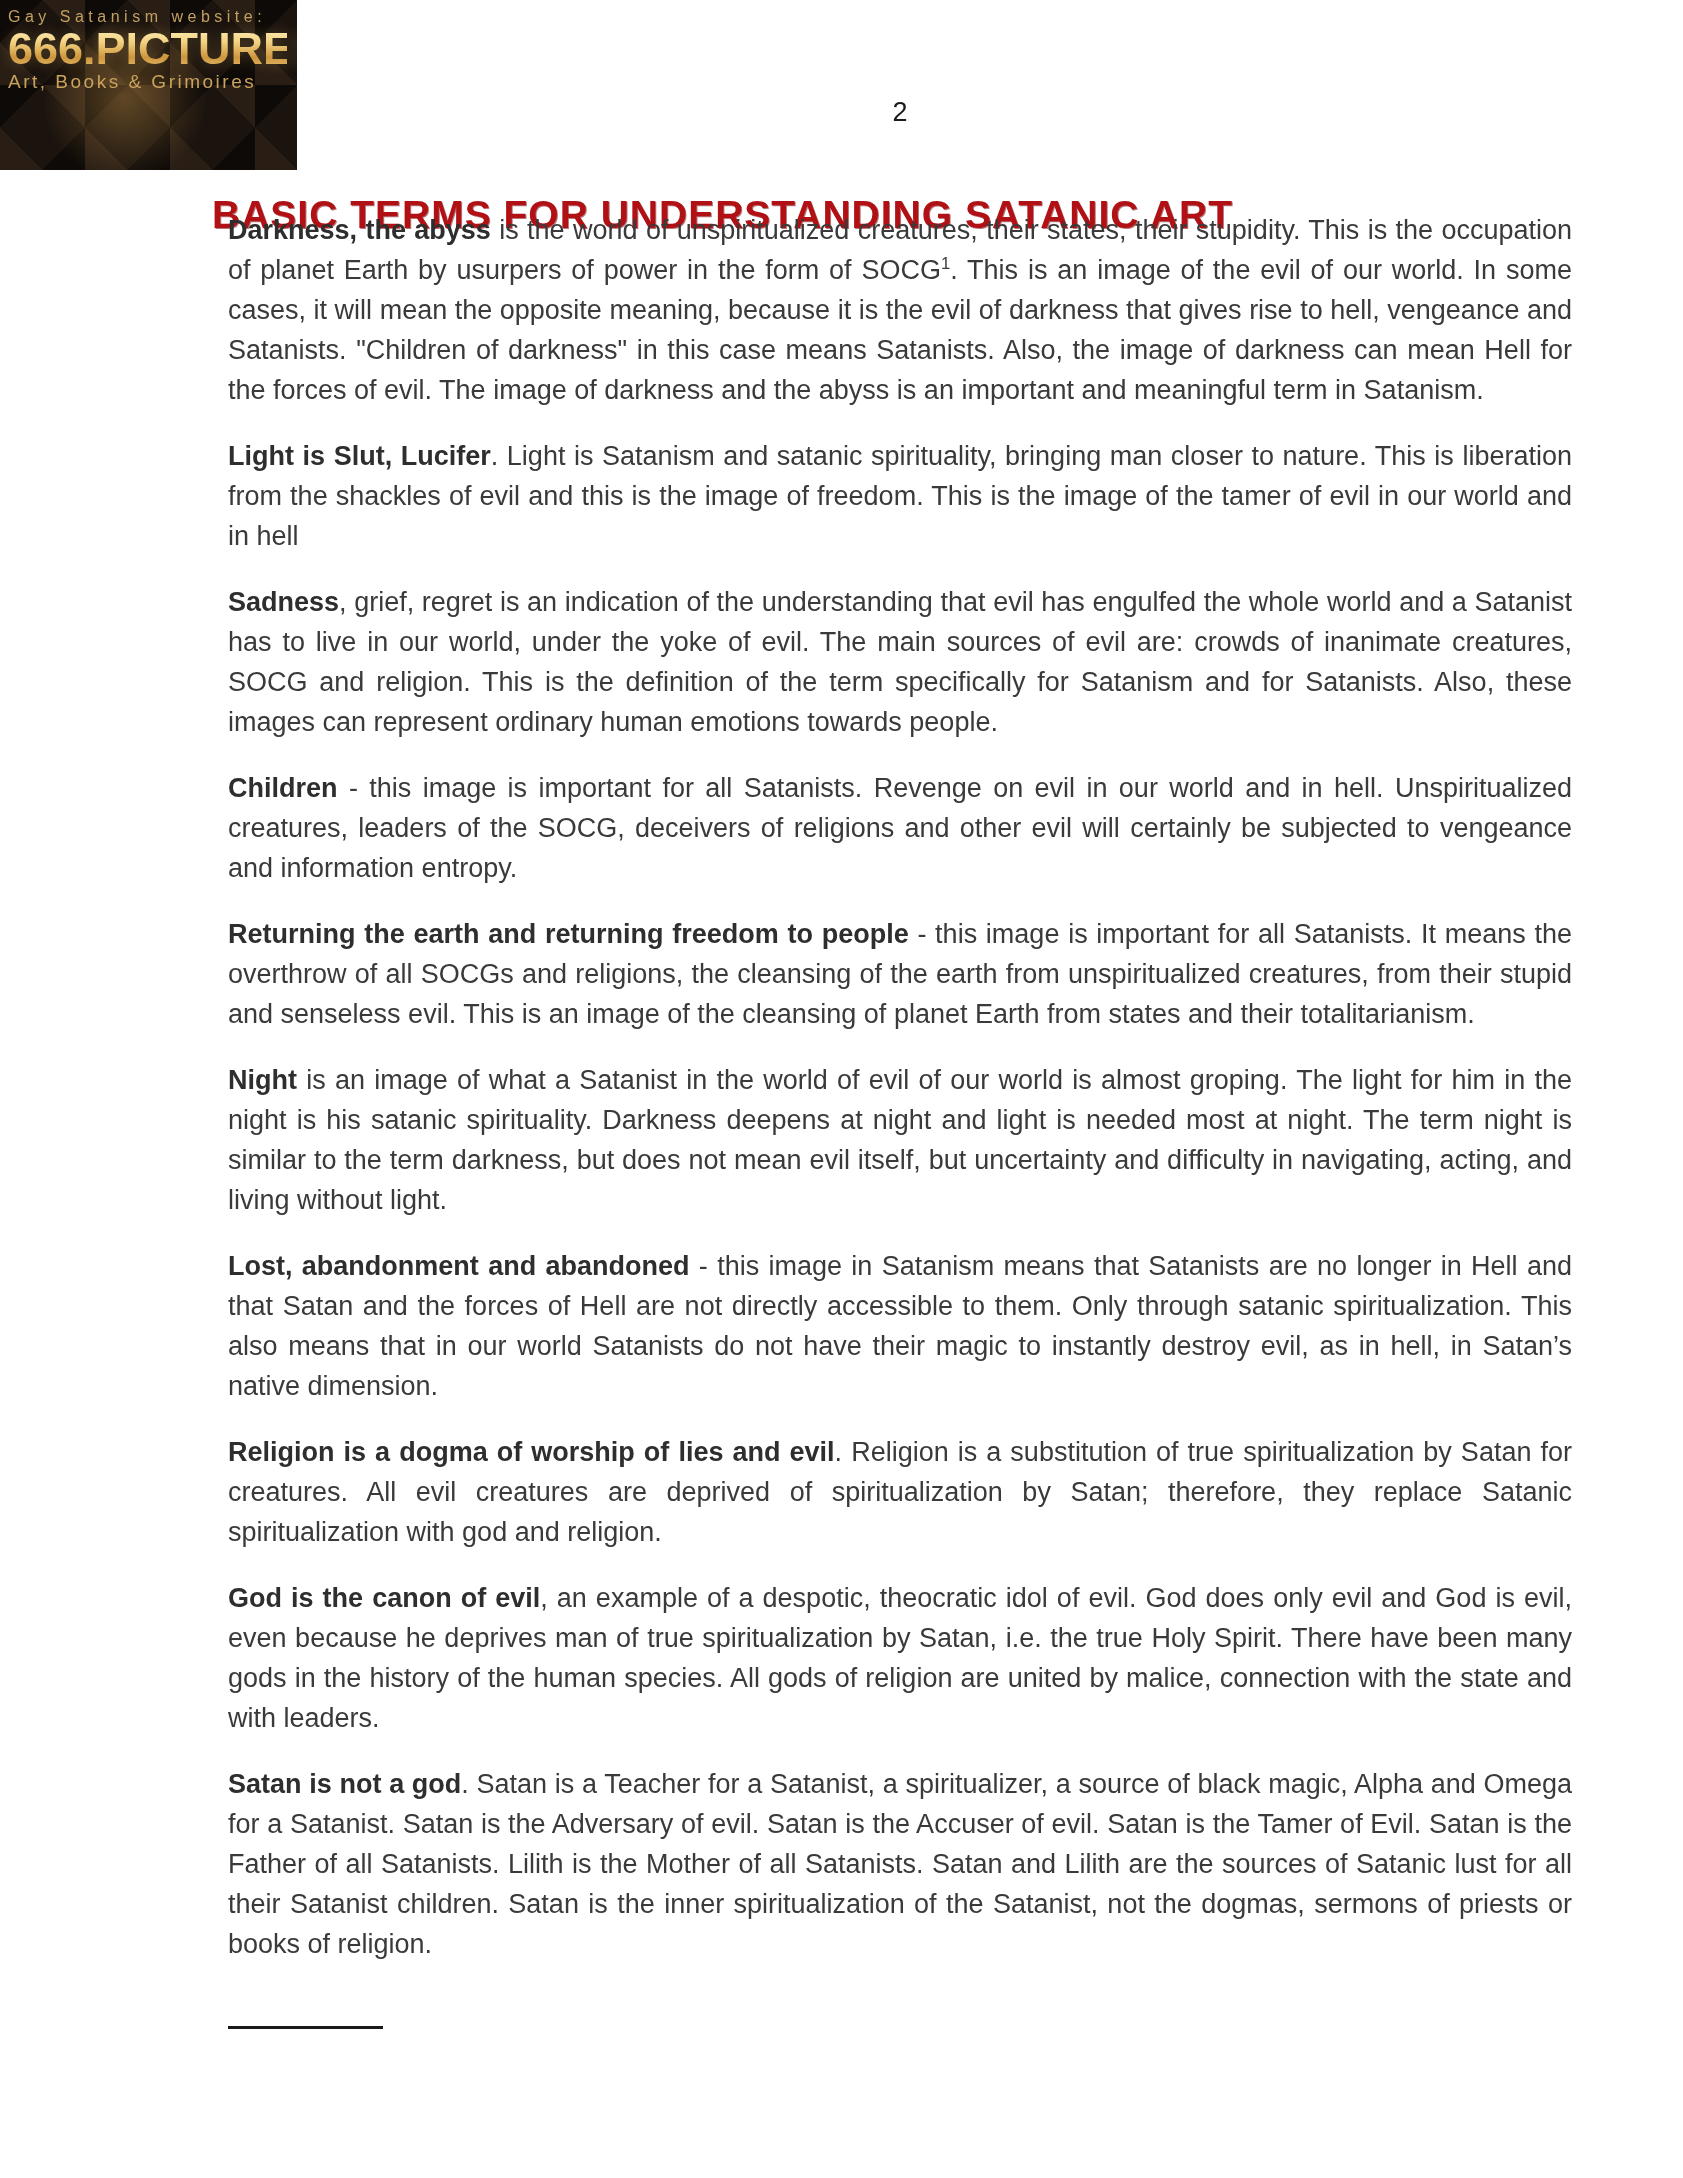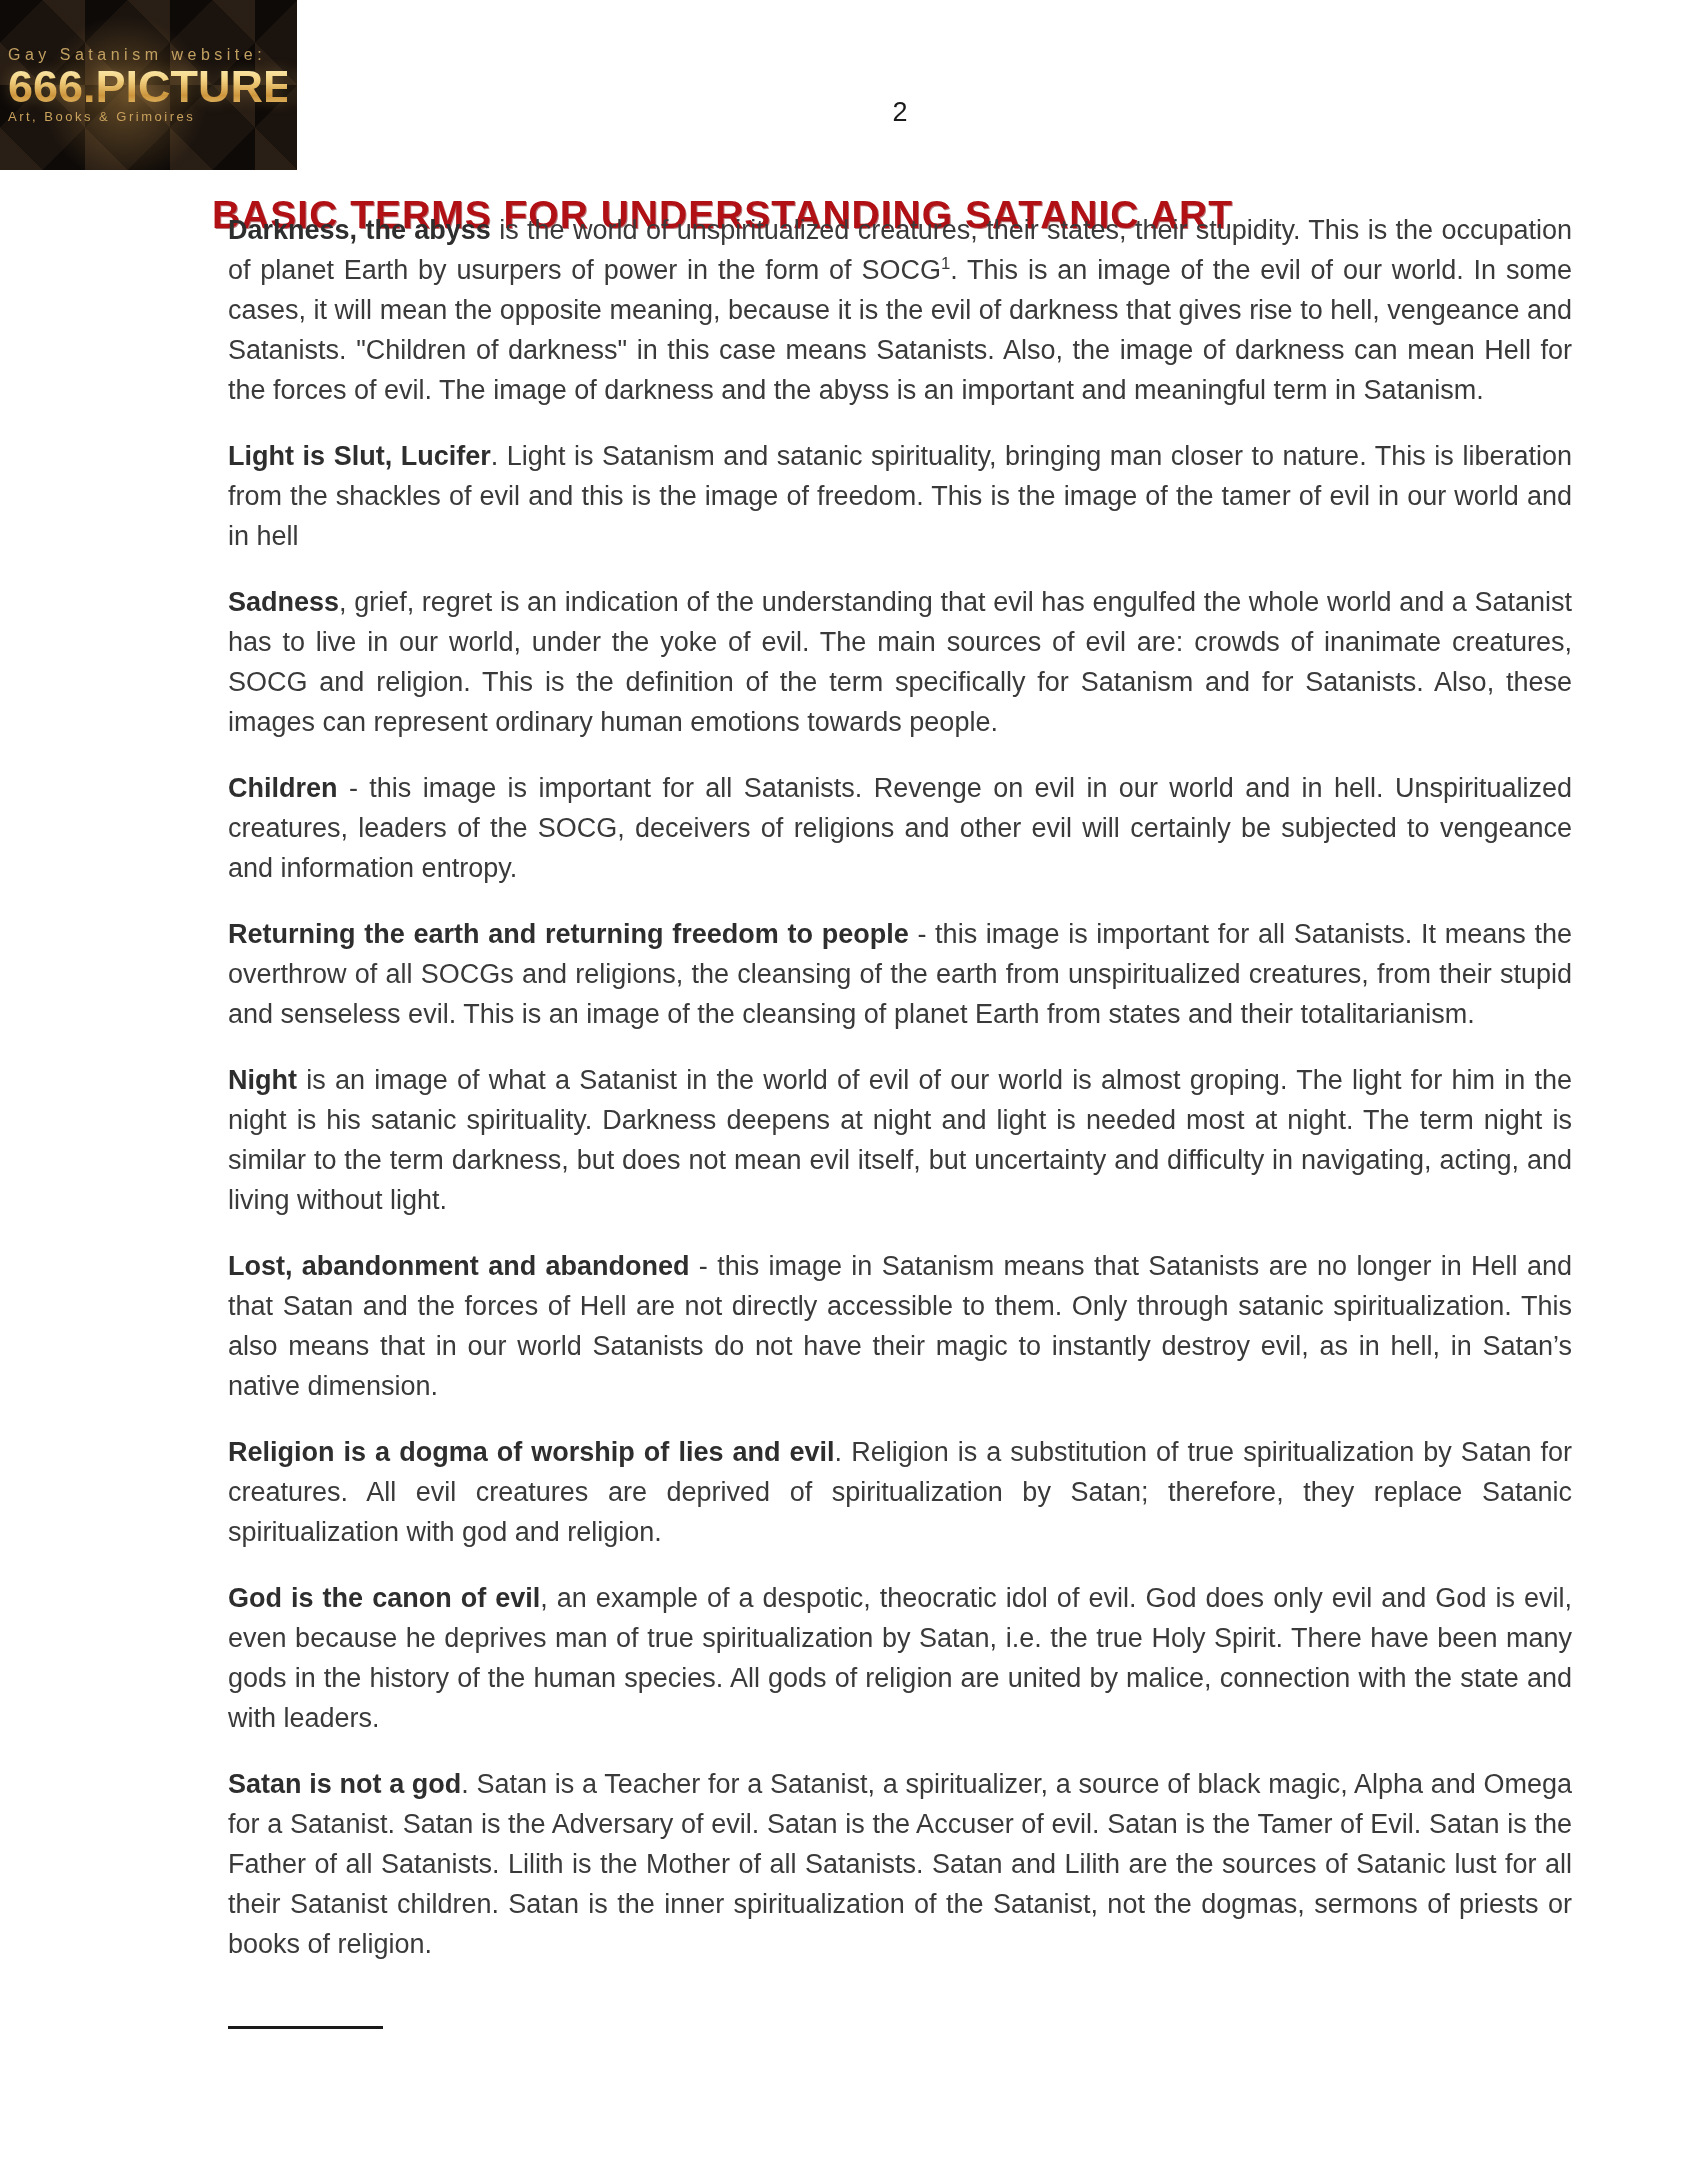--- a/index.html
+++ b/index.html
@@ -10,21 +10,21 @@
     font-family:"Liberation Sans", sans-serif;
     color:#333333;
   }
 
   
   .logo{
     position:absolute;left:0;top:0;
     width:297px;height:170px;
     box-sizing:border-box;
     padding:8px 10px 8px 8px;
-    display:flex;flex-direction:column;justify-content:center;
+    display:flex;flex-direction:column;justify-content:flex-start;
     background-color:#1a130e;
     background-image:
       radial-gradient(circle at 42% 58%, rgba(255,190,90,0.30), transparent 42%),
       linear-gradient(45deg, rgba(70,52,34,0.35) 25%, transparent 25%, transparent 75%, rgba(70,52,34,0.35) 75%),
       linear-gradient(-45deg, rgba(0,0,0,0.45) 25%, transparent 25%, transparent 75%, rgba(0,0,0,0.45) 75%);
     background-size:100% 100%, 85px 85px, 85px 85px;
     overflow:hidden;
   }
   .logo-top{
     font-size:16px;letter-spacing:4.5px;
@@ -34,21 +34,21 @@
     font-size:45px;font-weight:bold;letter-spacing:0px;
     font-family:"Liberation Sans", sans-serif;
     background:linear-gradient(180deg,#fdf3c2 0%,#f3d485 35%,#c89038 70%,#e9c577 100%);
     -webkit-background-clip:text;background-clip:text;
     color:transparent;
     text-shadow:0 0 14px rgba(255,210,120,0.25);
     white-space:nowrap;
     line-height:1;
   }
   .logo-bottom{
-    font-size:13px;letter-spacing:2.5px;
+    font-size:19px;letter-spacing:2.5px;
     color:#c9a25c;white-space:nowrap;
   }
 
   
   .page-number{
     position:absolute;top:97px;left:228px;width:1344px;
     text-align:center;
     font-size:27px;color:#1a1a1a;
   }
 

